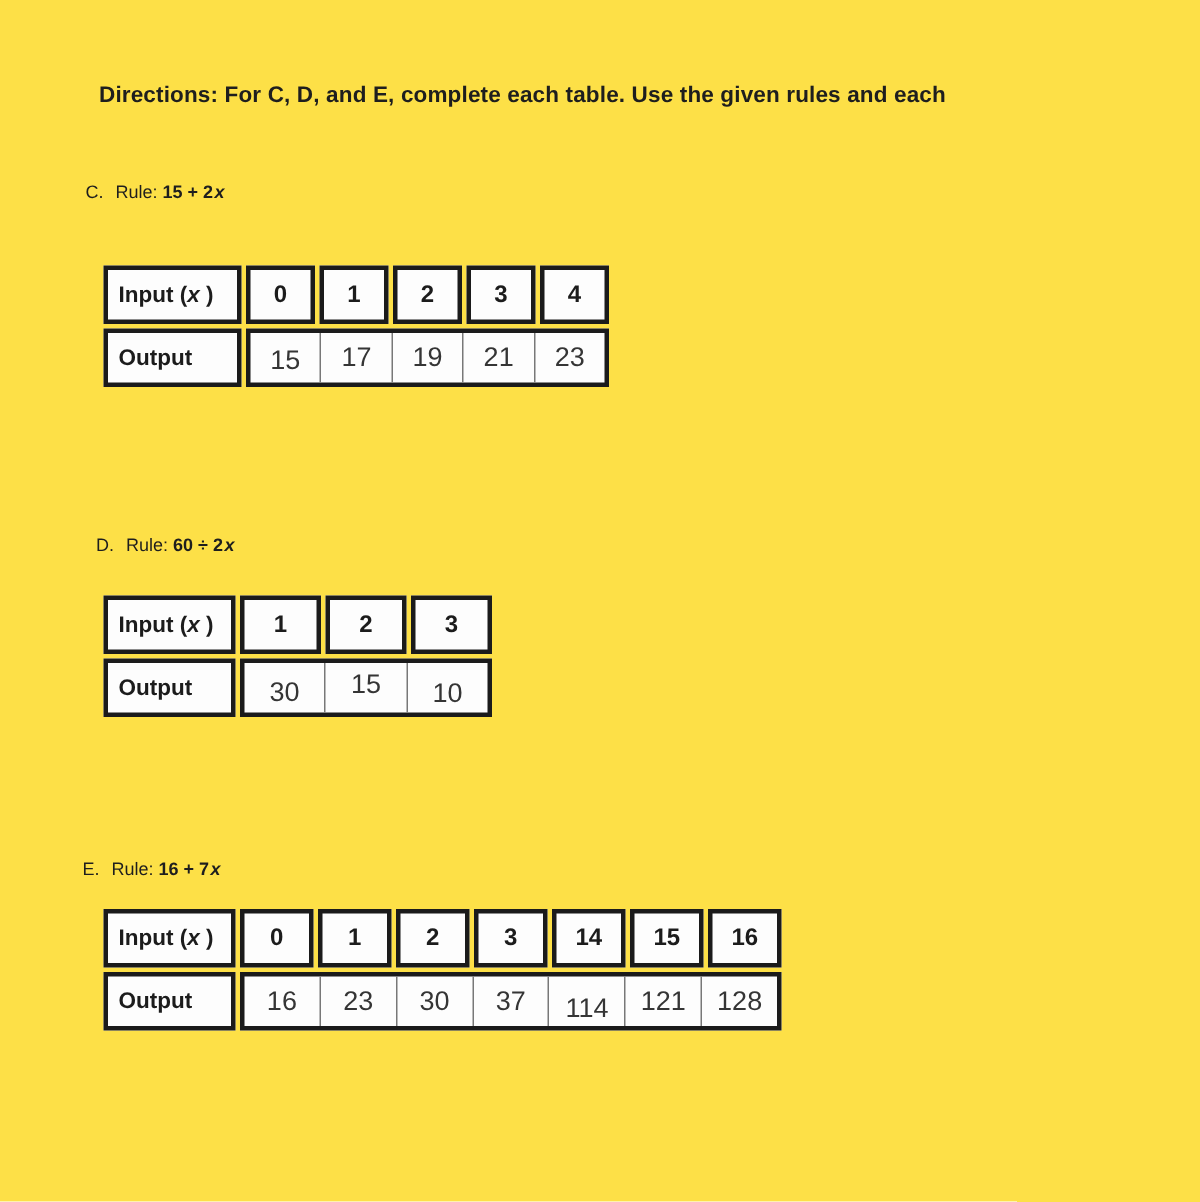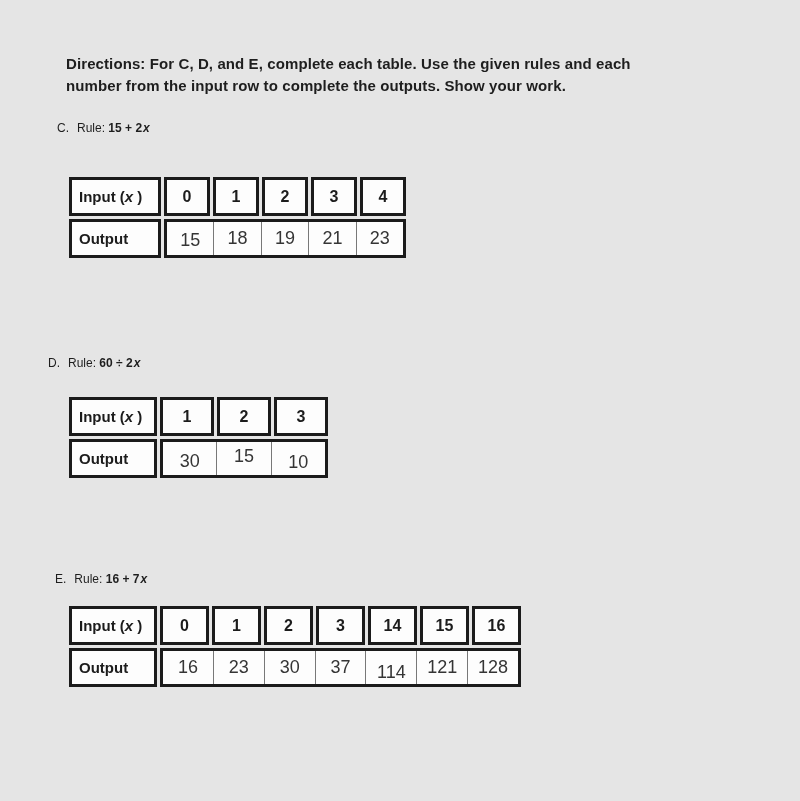--- a/index.html
+++ b/index.html
@@ -1,33 +1,33 @@
 <!DOCTYPE html>
 <html><head>
 <meta charset="utf-8">
 <style>
   html,body { margin:0; padding:0; background:#ffffff; }
   .sheet {
     position:relative; width:800px; height:801px;
-    background:#e5e5e5; overflow:hidden;
+    background:#fde047; overflow:hidden;
     font-family:"Liberation Sans", sans-serif;
     color:#1c1c1c;
   }
 
   
   .directions {
     position:absolute; left:66px; top:53px;
     font-size:15px; font-weight:700; line-height:22px;
     letter-spacing:0.1px; color:#1e1e1e; white-space:nowrap;
   }
 
   
   .rule-line { position:absolute; font-size:12px; color:#1e1e1e; white-space:nowrap; }
   #ruleC { left:57px; top:121px; }
-  #ruleD { left:48px; top:356px; }
+  #ruleD { left:64px; top:356px; }
   #ruleE { left:55px; top:572px; }
   .rule-letter { margin-right:8px; }
   .rule-expr { font-weight:700; }
   .rule-expr .var { font-style:italic; padding-left:1px; }
 
   
   .wtable { position:absolute; display:flex; flex-direction:column; gap:3px; }
   #tableC { left:69px; top:177px; width:337px; }
   #tableD { left:69px; top:397px; width:259px; }
   #tableE { left:69px; top:606px; width:452px; }
@@ -69,21 +69,20 @@
   #tableD .oseg:nth-child(3) span { transform:translateY(-2px);margin-top:11px; }
   #tableE .oseg:nth-child(5) span { transform:translateY(-3px);margin-top:16px; }
 </style>
 </head>
 <body>
 
 <div class="sheet">
 
   <div class="directions">
     <div>Directions: For C, D, and E, complete each table. Use the given rules and each</div>
-    <div>number from the input row to complete the outputs. Show your work.</div>
   </div>
 
   <div class="rule-line" id="ruleC">
     <span class="rule-letter">C.</span><span>Rule:</span>
     <span class="rule-expr"><span>15 + 2</span><span class="var">x</span></span>
   </div>
 
   <div class="wtable" id="tableC">
     <div class="trow">
       <div class="cell label">
@@ -109,21 +108,21 @@
     </div>
     <div class="trow">
       <div class="cell label">
           <span>Output</span>
         </div>
       <div class="outbox">
         <div class="oseg">
             <span>15</span>
           </div>
         <div class="oseg">
-            <span>18</span>
+            <span>17</span>
           </div>
         <div class="oseg">
             <span>19</span>
           </div>
         <div class="oseg">
             <span>21</span>
           </div>
         <div class="oseg">
             <span>23</span>
           </div>

